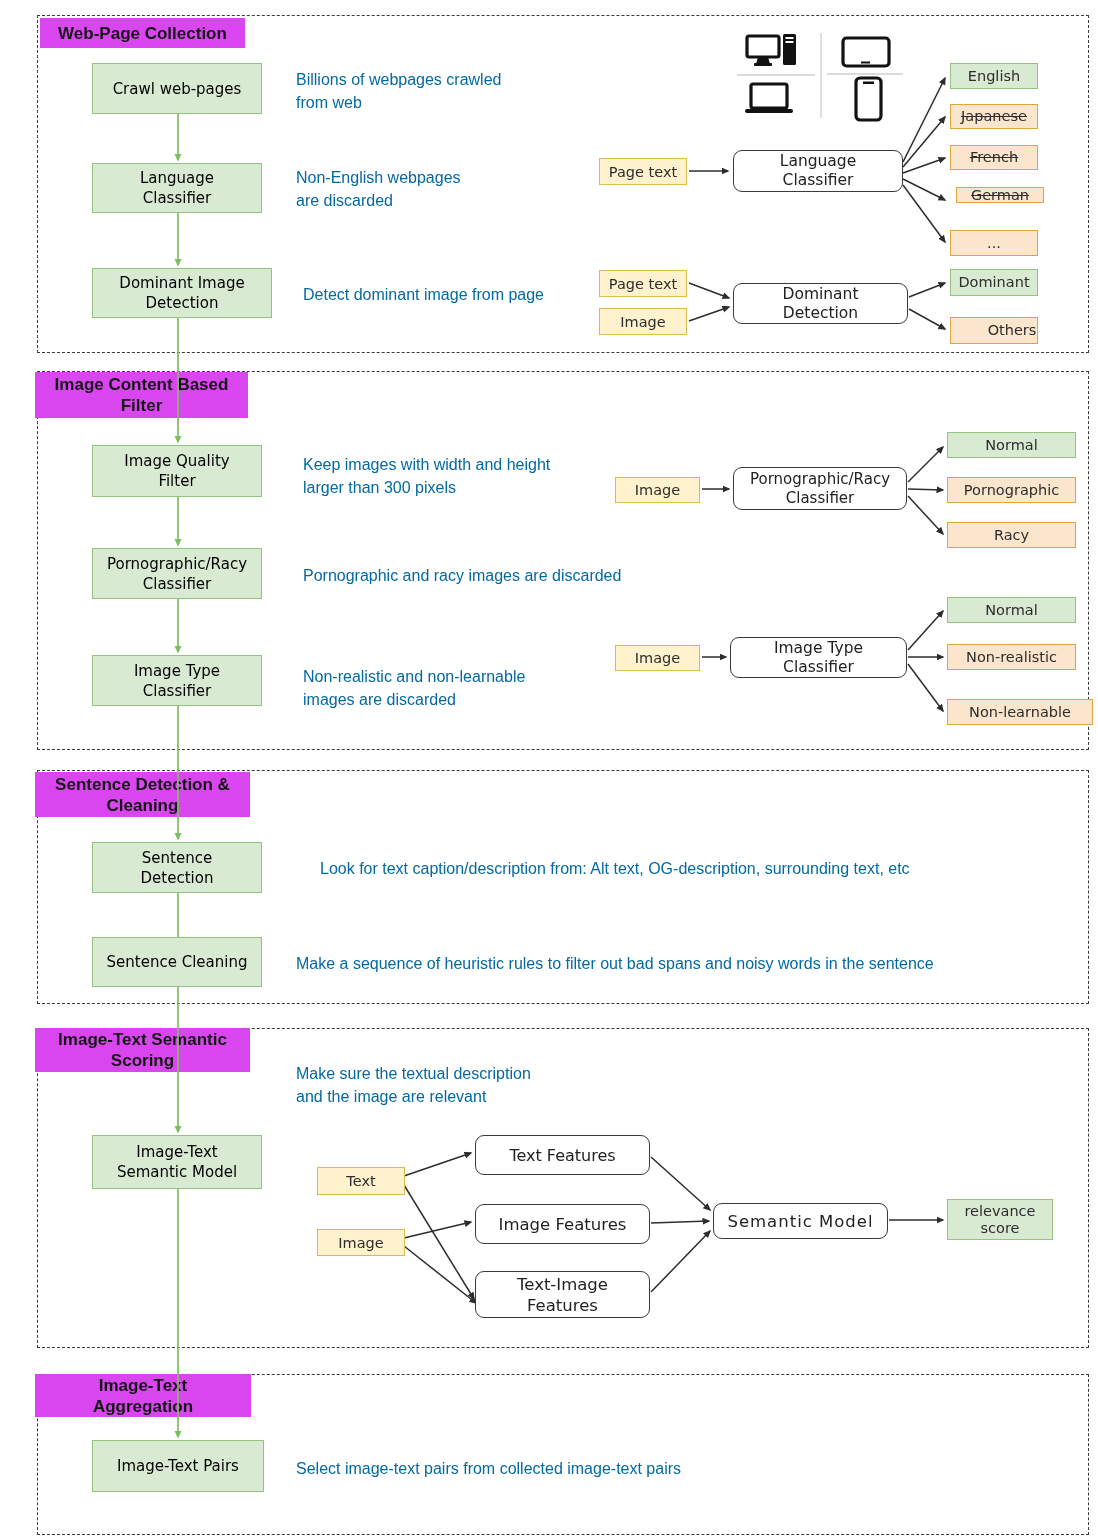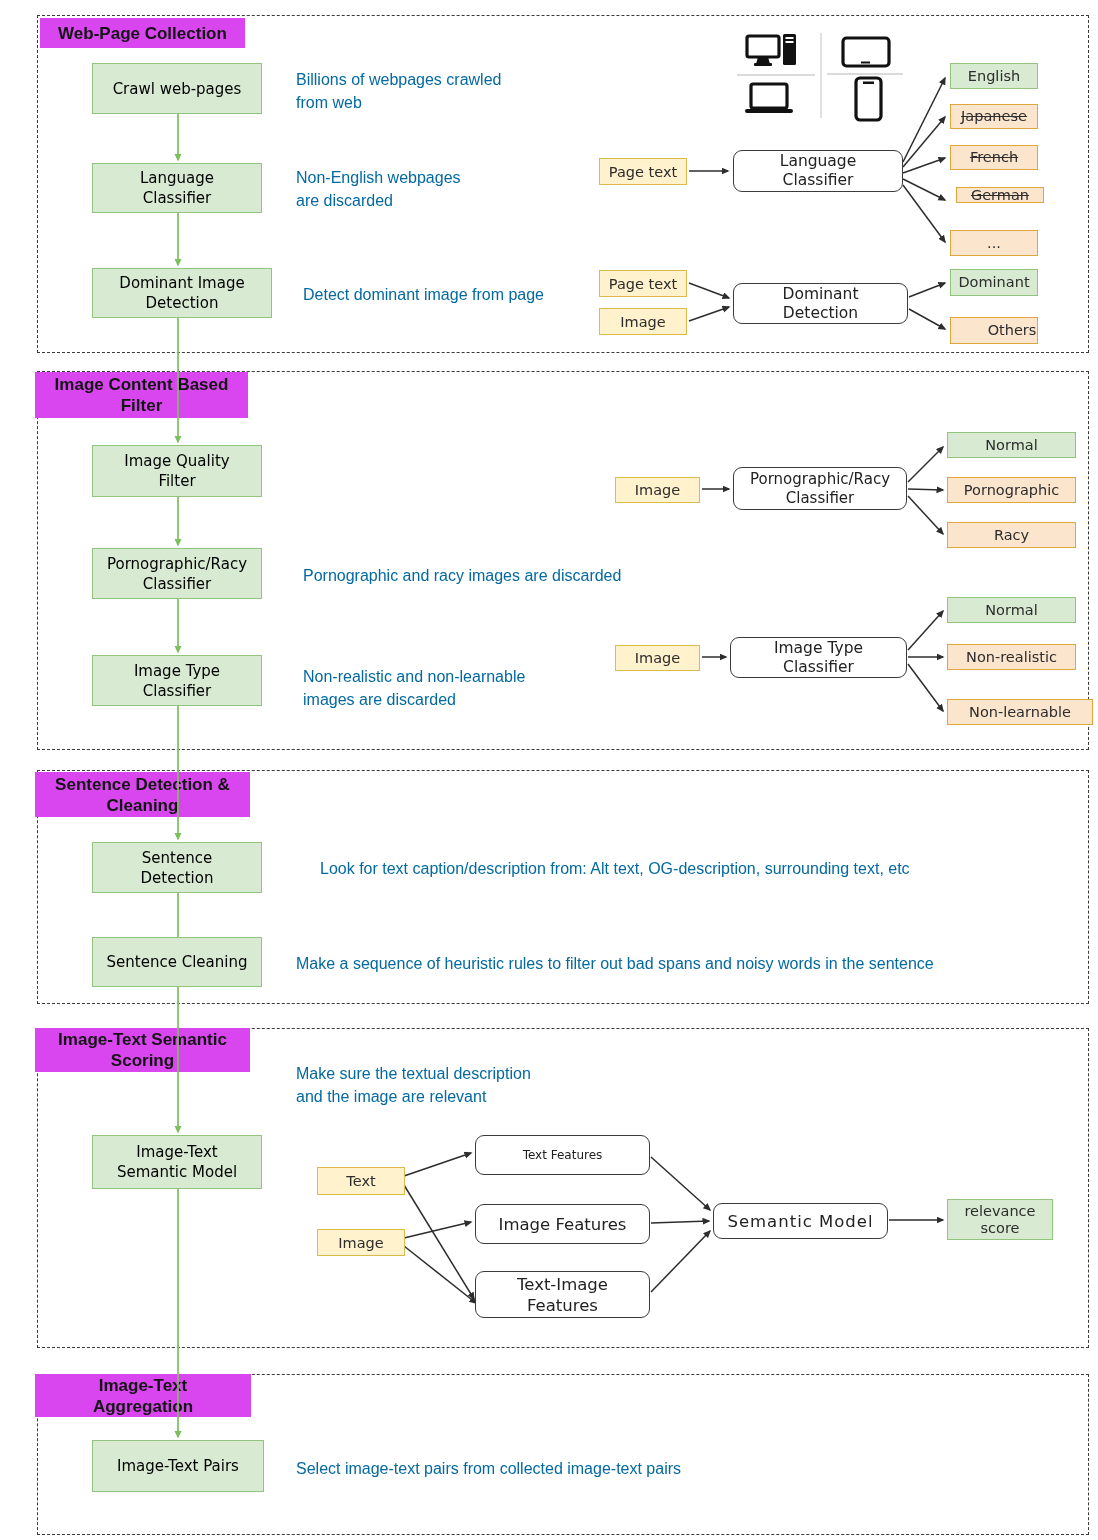--- a/index.html
+++ b/index.html
@@ -122,20 +122,22 @@
   <div class="step" style="left:92px;top:937px;width:170px;height:50px;">Sentence Cleaning</div>
   <div class="step" style="left:92px;top:1135px;width:170px;height:54px;">Image-Text
 Semantic Model</div>
   <div class="step" style="left:92px;top:1440px;width:172px;height:52px;">Image-Text Pairs</div>
 
   <div class="desc" style="left:296px;top:68px;width:320px;">Billions of webpages crawled
 from web</div>
   <div class="desc" style="left:296px;top:166px;width:320px;">Non-English webpages
 are discarded</div>
   <div class="desc" style="left:303px;top:283px;width:320px;">Detect dominant image from page</div>
+  <div class="desc" style="left:303px;top:453px;width:340px;">Keep images with width and height
+larger than 300 pixels</div>
   <div class="desc" style="left:303px;top:564px;width:420px;">Pornographic and racy images are discarded</div>
   <div class="desc" style="left:303px;top:665px;width:340px;">Non-realistic and non-learnable
 images are discarded</div>
   <div class="desc" style="left:296px;top:857px;width:780px;margin-left:24px;">Look for text caption/description from: Alt text, OG-description, surrounding text, etc</div>
   <div class="desc" style="left:296px;top:952px;width:780px;">Make a sequence of heuristic rules to filter out bad spans and noisy words in the sentence</div>
   <div class="desc" style="left:296px;top:1062px;width:360px;">Make sure the textual description
 and the image are relevant</div>
   <div class="desc" style="left:296px;top:1457px;width:600px;">Select image-text pairs from collected image-text pairs</div>
 
   <svg class="devices" style="left:735px;top:30px;" width="170" height="92" viewBox="0 0 170 92">
@@ -191,21 +193,21 @@
 
   <div class="inbox" style="left:615px;top:645px;width:85px;height:26px;">Image</div>
   <div class="model" style="left:730px;top:637px;width:177px;height:41px;">Image Type
 Classifier</div>
   <div class="out keep" style="left:947px;top:597px;width:129px;height:26px;">Normal</div>
   <div class="out disc" style="left:947px;top:644px;width:129px;height:26px;text-align:center;">Non-realistic</div>
   <div class="out disc" style="left:947px;top:699px;width:146px;height:26px;">Non-learnable</div>
 
   <div class="inbox" style="left:317px;top:1167px;width:88px;height:28px;">Text</div>
   <div class="inbox" style="left:317px;top:1229px;width:88px;height:27px;">Image</div>
-  <div class="model" style="left:475px;top:1135px;width:175px;height:40px;font-size:12px;">Text Features</div>
+  <div class="model" style="left:475px;top:1135px;width:175px;height:40px;font-size:16px;">Text Features</div>
   <div class="model" style="left:475px;top:1204px;width:175px;height:40px;font-size:16.5px;">Image Features</div>
   <div class="model" style="left:475px;top:1271px;width:175px;height:47px;font-size:16.5px;line-height:21px;">Text-Image
 Features</div>
   <div class="model" style="left:713px;top:1203px;width:175px;height:36px;font-size:16.5px;letter-spacing:1px;">Semantic Model</div>
   <div class="out keep" style="left:947px;top:1199px;width:106px;height:41px;">relevance
 score</div>
 
 </div>
 
 </body></html>

